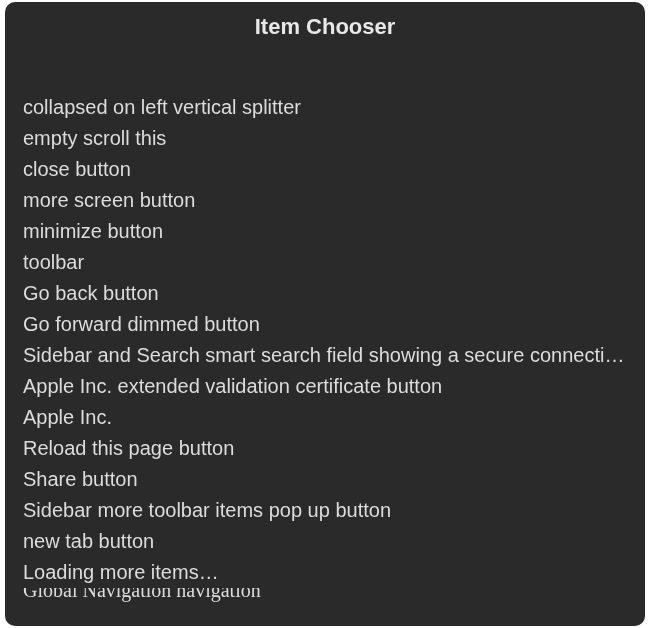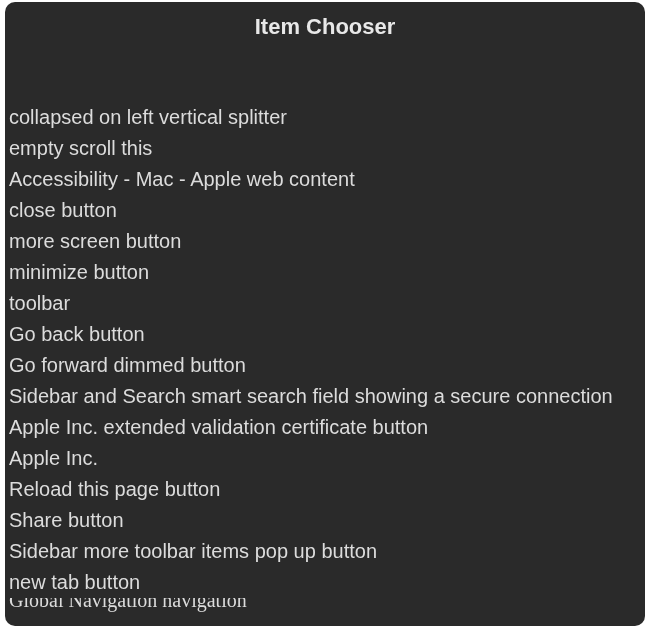--- a/index.html
+++ b/index.html
@@ -28,22 +28,21 @@
     .title {
       font-size: 22px;
       font-weight: 700;
       color: #e8e8e8;
       text-align: center;
       padding: 12px 0 8px 0;
     }
     .list {
       flex: 1;
       overflow: hidden;
-      padding: 0 0 0 4px;
-      margin-top: 10px;
+      padding: 0 0 0 18px;
     }
     .item {
       font-size: 20px;
       color: #dcdcdc;
       line-height: 1.55;
       white-space: nowrap;
       overflow: hidden;
       text-overflow: ellipsis;
       padding-right: 20px;
       cursor: default;
@@ -61,29 +60,29 @@
     }
   </style>
 </head>
 <body>
 
 <div class="panel">
   <div class="title">Item Chooser</div>
   <div class="list">
     <div class="item">collapsed on left vertical splitter</div>
     <div class="item">empty scroll this</div>
-    <div class="item">Accessibility - Mac - Apple web content</div>
     <div class="item">close button</div>
     <div class="item">more screen button</div>
     <div class="item">minimize button</div>
     <div class="item">toolbar</div>
     <div class="item">Go back button</div>
     <div class="item">Go forward dimmed button</div>
     <div class="item">Sidebar and Search smart search field showing a secure connection</div>
     <div class="item">Apple Inc. extended validation certificate button</div>
     <div class="item">Apple Inc.</div>
     <div class="item">Reload this page button</div>
     <div class="item">Share button</div>
     <div class="item">Sidebar more toolbar items pop up button</div>
     <div class="item">new tab button</div>
+    <div class="item">Loading more items…</div>
     <div class="item partial"><span>Global Navigation navigation</span></div>
   </div>
 </div>
 
 </body></html>

